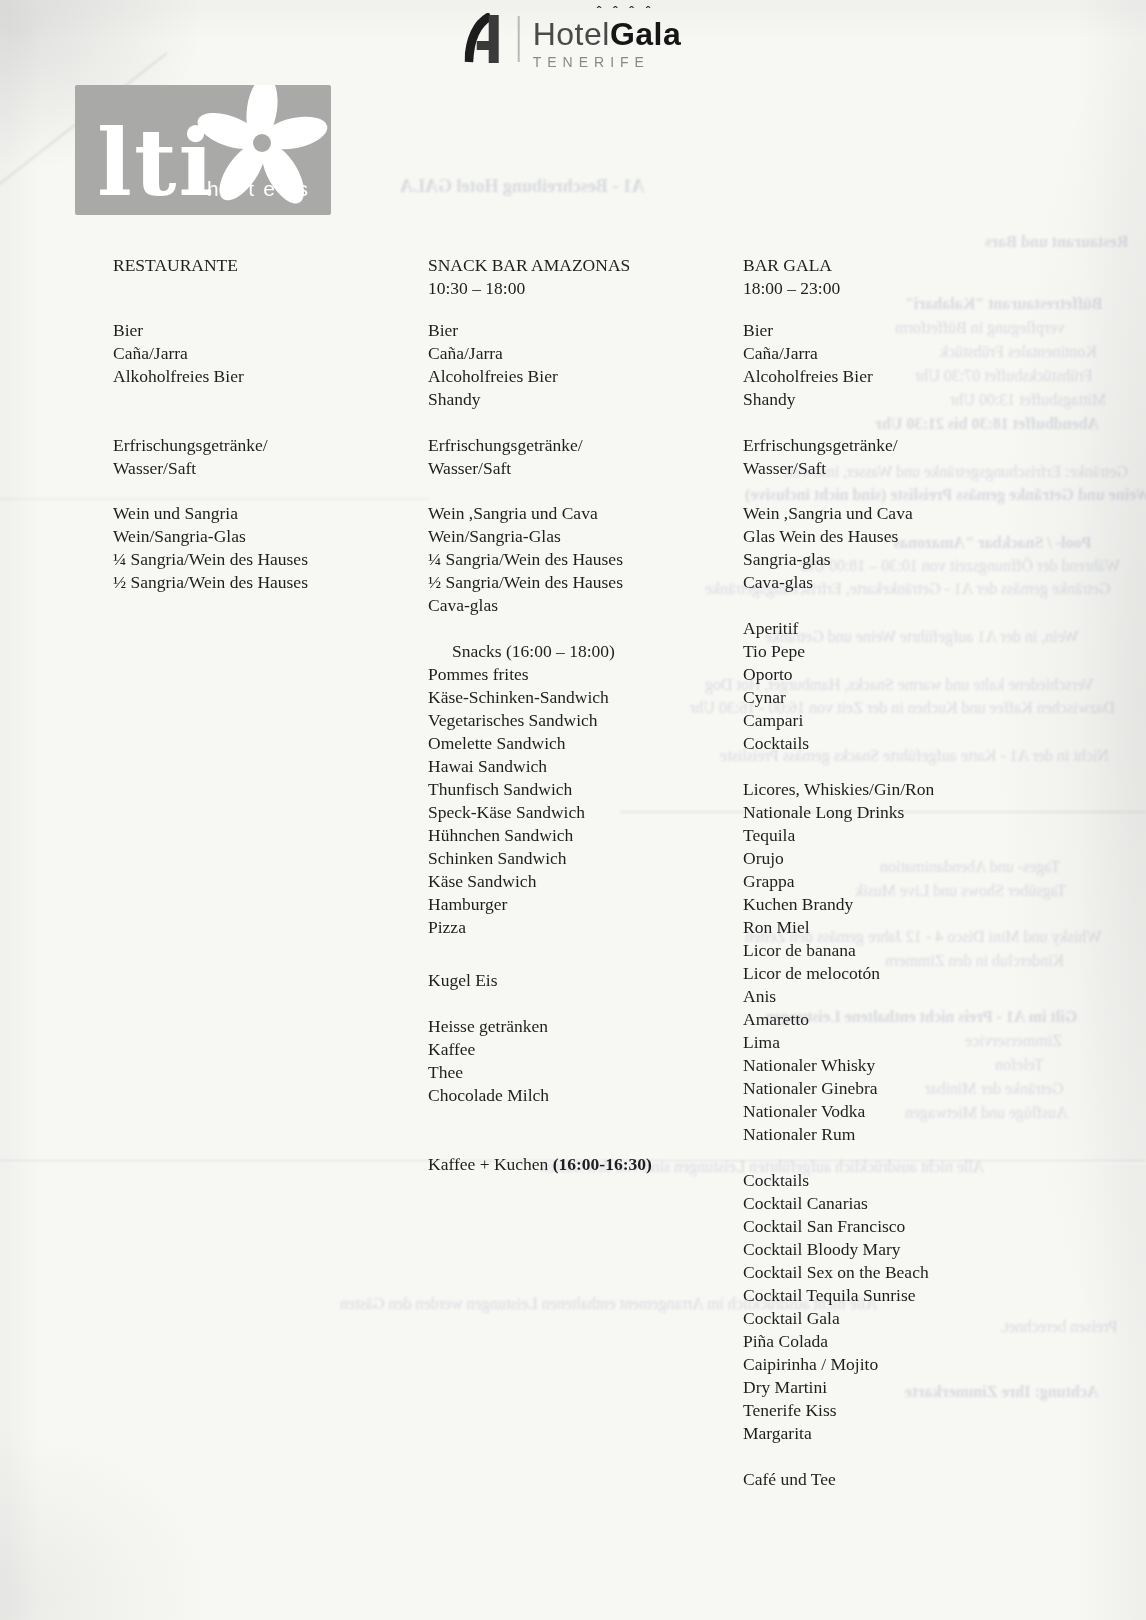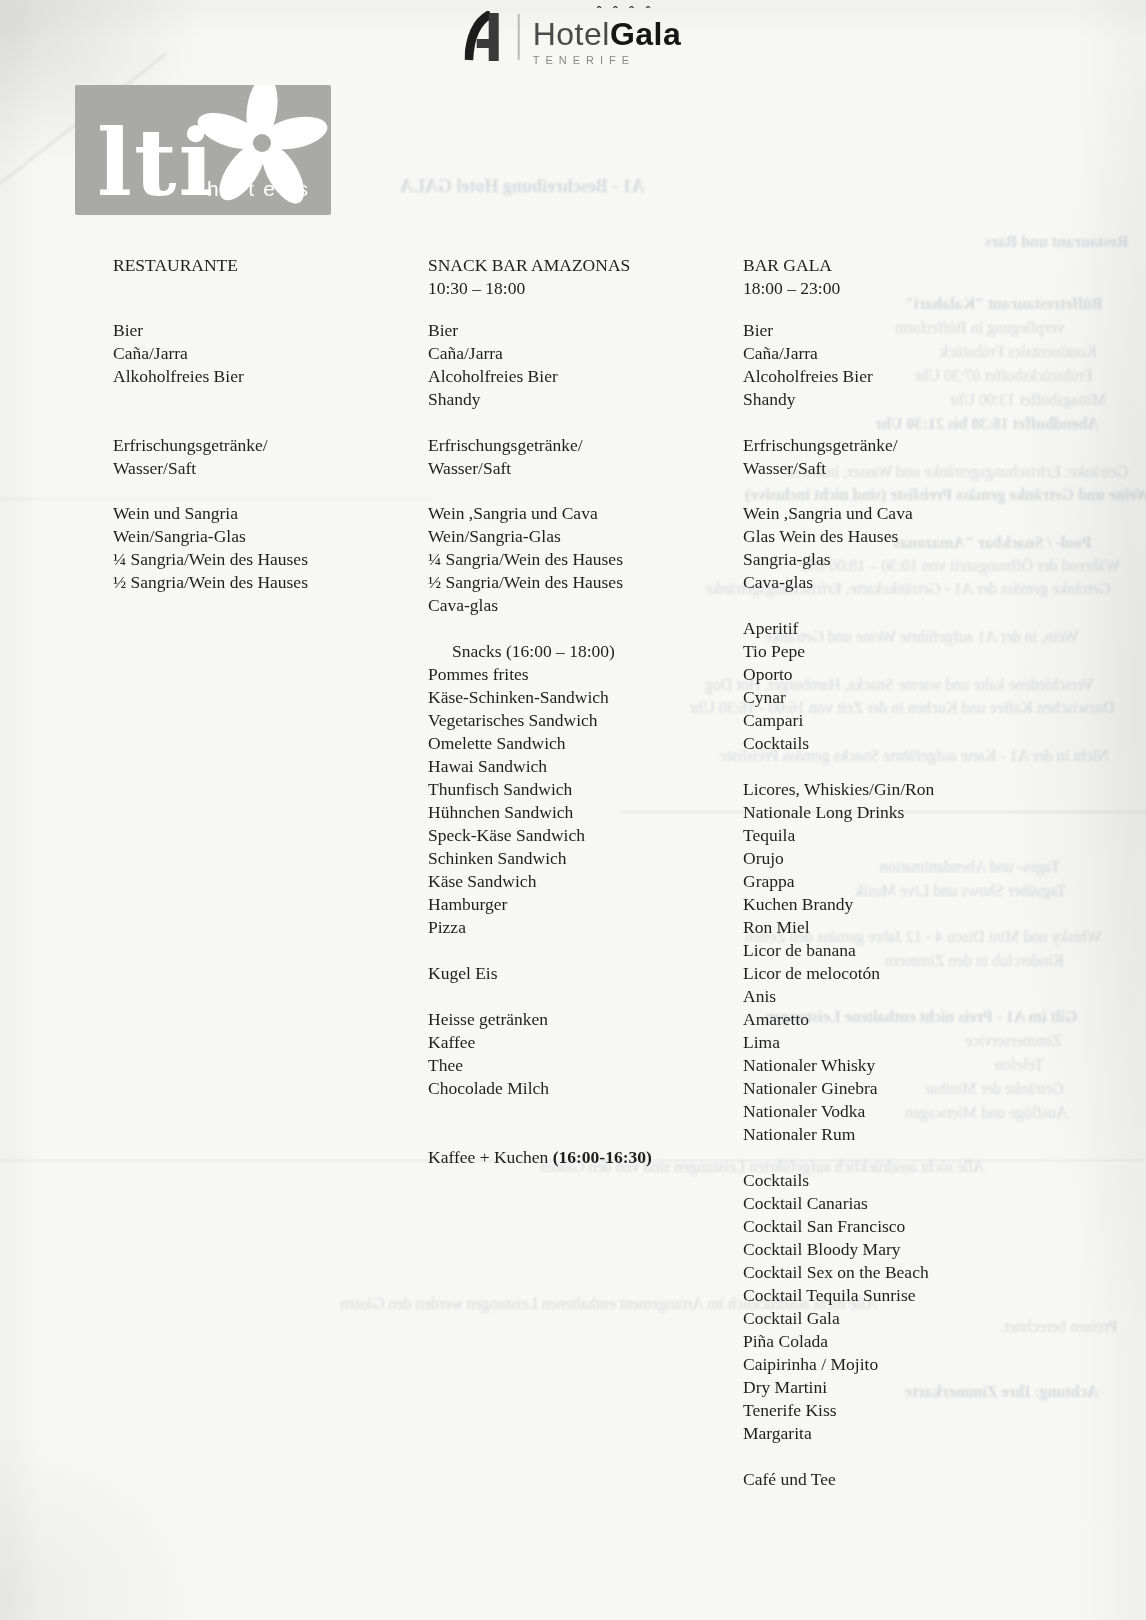--- a/index.html
+++ b/index.html
@@ -47,21 +47,21 @@
   
   .hg-logo{position:absolute;left:50%;top:8px;transform:translateX(-50%);
     display:flex;align-items:center;gap:13px;
     font-family:"Liberation Sans","DejaVu Sans",sans-serif;}
   .hg-divider{width:2px;height:46px;background:#b9b9b9;}
   .hg-words{position:relative;padding-top:10px;}
   .hg-row{font-size:32px;line-height:1;color:#4a4a4a;letter-spacing:.5px;}
   .hg-row .bold{font-weight:bold;color:#161616;margin-top:16px;}
   .hg-stars{position:absolute;top:-4px;left:64px;font-size:13px;font-weight:bold;
     color:#2a2a2a;letter-spacing:12px;}
-  .hg-sub{margin-top:4px;font-size:11px;letter-spacing:6px;color:#6d6d6d;opacity:.8;}
+  .hg-sub{margin-top:4px;font-size:14px;letter-spacing:6px;color:#6d6d6d;opacity:.8;}
   
   .menu-column{position:absolute;top:254px;font-size:17.5px;line-height:23px;color:#1e1e1e;}
   .menu-column .line{white-space:nowrap;}
   .menu-column .line.b{font-weight:normal;}
 </style>
 </head>
 <body>
 
 <div class="paper-shade"></div>
 <div class="crease h1"></div>
@@ -160,27 +160,27 @@
       <div class="line">¼ Sangria/Wein des Hauses</div>
       <div class="line">½ Sangria/Wein des Hauses</div>
       <div class="line">Cava-glas</div>
       <div class="line b" style="margin-top: 23px; margin-left: 24px;">Snacks (16:00 – 18:00)</div>
       <div class="line">Pommes frites</div>
       <div class="line">Käse-Schinken-Sandwich</div>
       <div class="line">Vegetarisches Sandwich</div>
       <div class="line">Omelette Sandwich</div>
       <div class="line">Hawai Sandwich</div>
       <div class="line">Thunfisch Sandwich</div>
+      <div class="line">Speck-Käse Sandwich</div>
       <div class="line">Hühnchen Sandwich</div>
-      <div class="line">Speck-Käse Sandwich</div>
       <div class="line">Schinken Sandwich</div>
       <div class="line">Käse Sandwich</div>
       <div class="line">Hamburger</div>
       <div class="line">Pizza</div>
-      <div class="line" style="margin-top: 23px;">Kugel Eis</div>
+      <div class="line" style="margin-top: 30px;">Kugel Eis</div>
       <div class="line b" style="margin-top: 23px;">Heisse getränken</div>
       <div class="line">Kaffee</div>
       <div class="line">Thee</div>
       <div class="line">Chocolade Milch</div>
       <div class="line" style="margin-top: 46px;"><span>Kaffee + Kuchen </span><span style="font-weight: bold;">(16:00-16:30)</span></div>
     </div>
     <div class="menu-column" style="left: 743px; width: 340px;">
       <div class="line b">BAR GALA</div>
       <div class="line b">18:00 – 23:00</div>
       <div class="line b" style="margin-top: 19px;">Bier</div>

